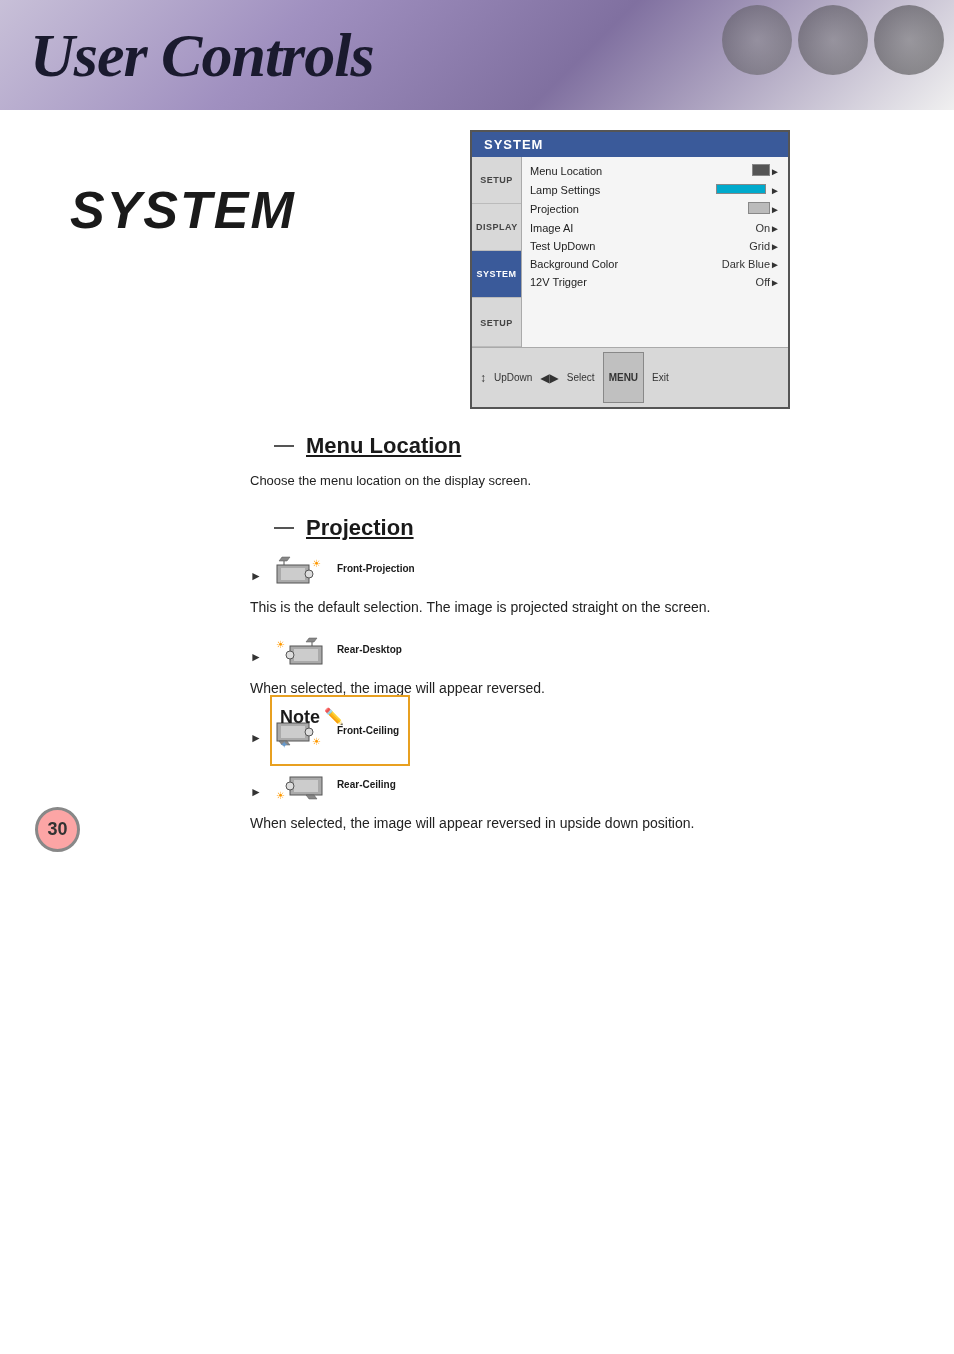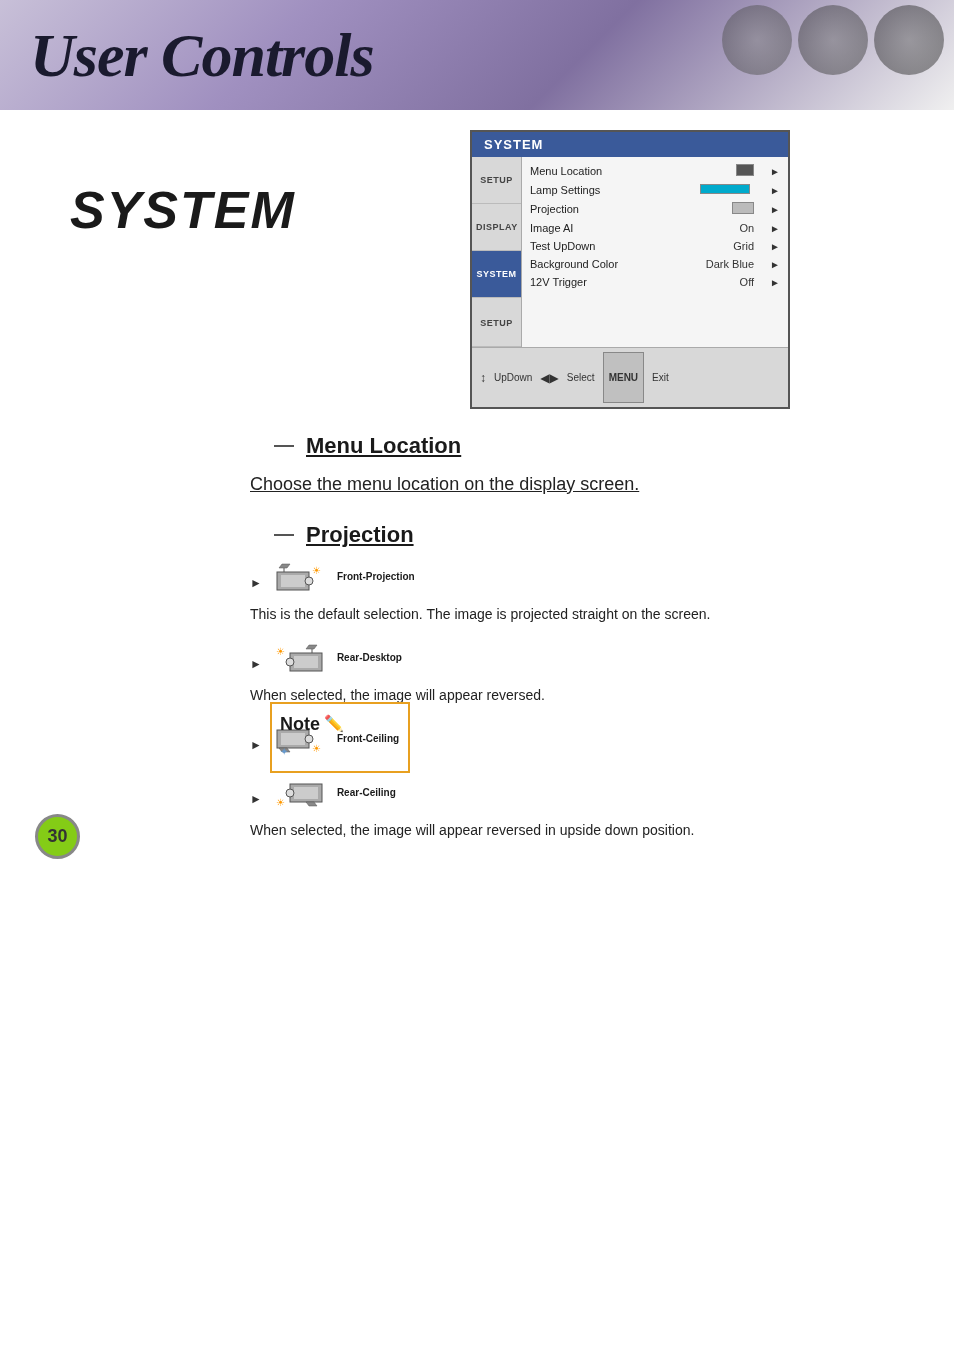--- a/index.html
+++ b/index.html
@@ -125,21 +125,21 @@
       display: flex;
       align-items: center;
       padding: 3px 8px;
       font-size: 11px;
       color: #222;
       justify-content: space-between;
     }
 
     .osd-row-label { flex: 1; }
     .osd-row-value {
-      margin-right: 16px;
+      margin-right: 0;
       color: #333;
     }
 
     .osd-arrow {
       color: #333;
       font-size: 10px;
     }
 
     .osd-cyan-bar {
       width: 50px;
@@ -187,24 +187,23 @@
     }
 
     .section-heading::before {
       content: '';
       display: inline-block;
       width: 16px;
       height: 3px;
     }
 
     .section-desc {
-      font-size: 18px;
+      font-size: 13px;
       color: #222;
       line-height: 1.5;
-      text-decoration: underline;
     }
 
     .proj-arrow {
       font-size: 12px;
       color: #333;
       margin-top: 8px;
       flex-shrink: 0;
     }
 
     .proj-label {
@@ -271,21 +270,21 @@
       width: 45px;
       height: 45px;
       border-radius: 50%;
       border: 3px solid #888;
       display: flex;
       align-items: center;
       justify-content: center;
       font-size: 18px;
       font-weight: bold;
       color: #333;
-      background: #84cc16;
+      background: #fca5a5;
     }
 
     .proj-option-block {
       margin-bottom: 8px;
     }
 
     .proj-option-row {
       display: flex;
       align-items: center;
       gap: 10px;

